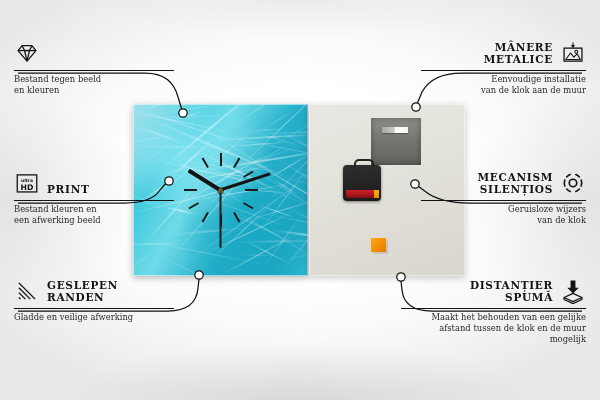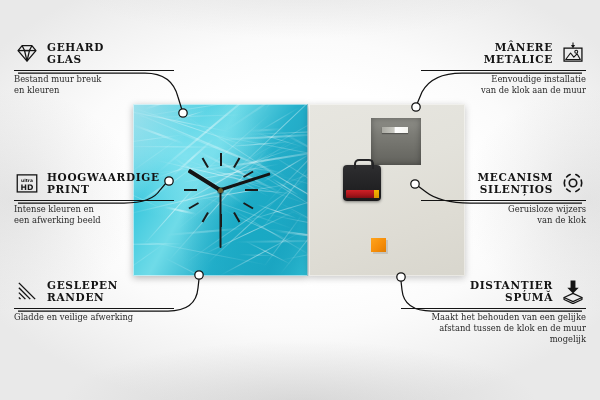--- a/index.html
+++ b/index.html
@@ -413,49 +413,45 @@
         <svg viewBox="0 0 32 32">
           <g fill="none" stroke="#141414" stroke-width="1.6" stroke-linejoin="round">
             <path d="M5 13 L10 7 H22 L27 13 L16 26 Z"></path>
             <path d="M5 13 H27"></path>
             <path d="M10 7 L13 13 L16 26"></path>
             <path d="M22 7 L19 13 L16 26"></path>
             <path d="M13 13 H19"></path>
           </g>
         </svg>
       </span>
-      <span class="ftitle">
-        <span>GEHARD</span><br>
-        <span>GLAS</span>
-      </span>
     </div>
     <div class="rule"></div>
     <div class="fdesc">
-      <span>Bestand muur breuk</span><br>
+      <span>Bestand tegen beeld</span><br>
       <span>en kleuren</span>
     </div>
   </div>
 
   <div class="feature left" id="f-print">
     <div class="head">
       <span class="ficon">
         <svg viewBox="0 0 32 32">
           <rect x="4" y="6" width="24" height="21" fill="none" stroke="#141414" stroke-width="1.6"></rect>
           <text x="16" y="15" font-family="DejaVu Sans, sans-serif" font-size="5.4" font-weight="bold" fill="#141414" text-anchor="middle">ultra</text>
           <text x="16" y="24" font-family="DejaVu Sans, sans-serif" font-size="9.5" font-weight="bold" fill="#141414" text-anchor="middle">HD</text>
         </svg>
       </span>
       <span class="ftitle">
-        <span>HOOGWAARDIGE</span><br>
+        <br>
         <span>PRINT</span>
       </span>
     </div>
     <div class="rule"></div>
     <div class="fdesc">
-      <span>Intense kleuren en</span><br>
+      <span>Bestand kleuren en</span><br>
       <span>een afwerking beeld</span>
     </div>
   </div>
 
   <div class="feature right" id="f-handles">
     <div class="head">
       <span class="ftitle">
         <span>MÂNERE</span><br>
         <span>METALICE</span>
       </span>

